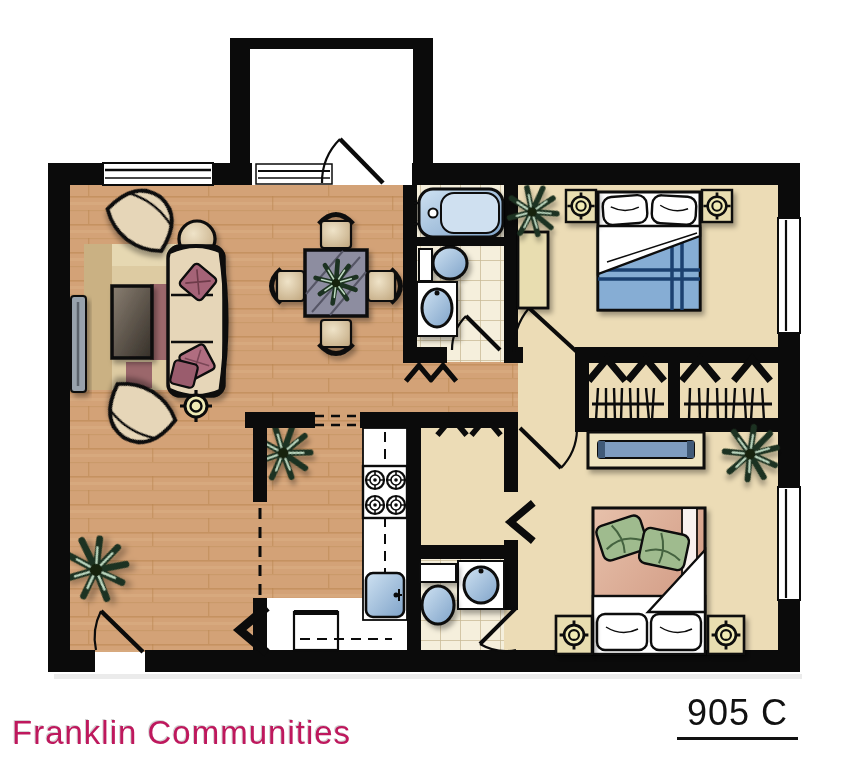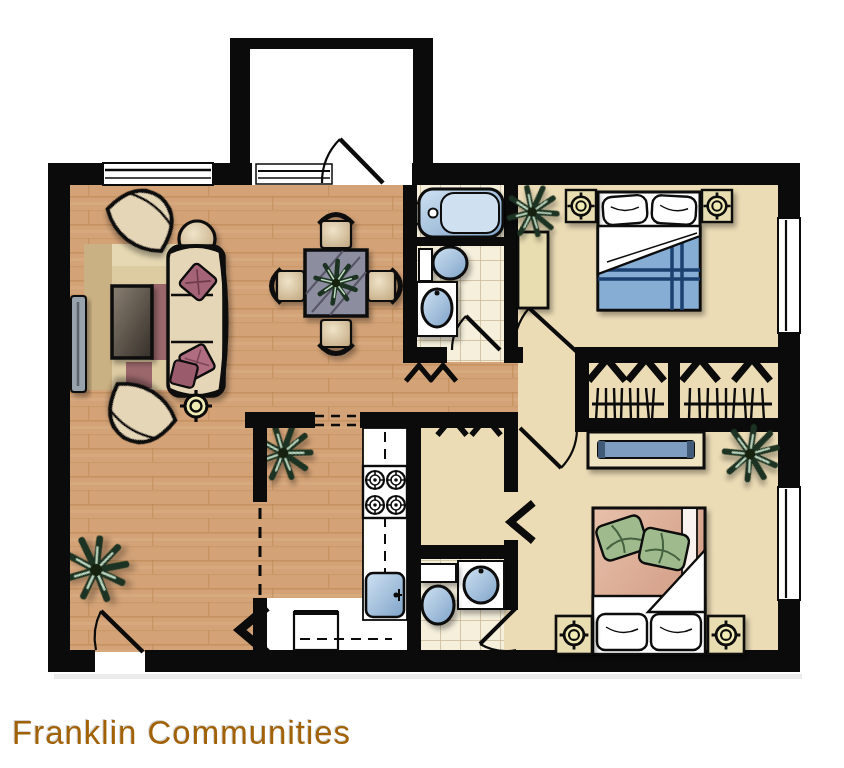--- a/index.html
+++ b/index.html
@@ -1,20 +1,20 @@
 <!DOCTYPE html>
 <html><head>
 <meta charset="utf-8">
 <style>
   html,body{margin:0;padding:0;background:#ffffff;}
   .stage{position:relative;width:844px;height:768px;background:#ffffff;overflow:hidden;
          font-family:"Liberation Sans", sans-serif;}
   .stage svg{position:absolute;left:0;top:0;}
   .brand{position:absolute;left:12px;top:714px;font-size:33px;letter-spacing:1px;
-         color:#a16207;text-shadow:1px 1px 0 #ffffff,-1px -1px 0 #d2d2d2;}
+         color:#be185d;text-shadow:1px 1px 0 #ffffff,-1px -1px 0 #d2d2d2;}
   .unit{position:absolute;right:46px;top:692px;font-size:36px;color:#111;
         letter-spacing:1px;border-bottom:3px solid #111;padding:0 10px 3px 10px;}
 </style>
 </head>
 <body>
 
 <div class="stage">
 
 <svg width="844" height="768" viewBox="0 0 844 768">
 <defs>
@@ -390,14 +390,15 @@
   <g filter="url(#ds)">
     <rect x="708" y="616" width="36" height="38" fill="#e8ddb0" stroke="#0b0b0b" stroke-width="2.6"></rect>
     <use href="#lampg" transform="translate(726,635) scale(0.9)"></use>
   </g>
 </g>
 
 <rect x="54" y="674" width="748" height="5" fill="#dadada" opacity=".55"></rect>
 </svg>
 
 <div class="brand">Franklin Communities</div>
+<div class="unit">905 C</div>
 
 </div>
 
 </body></html>

